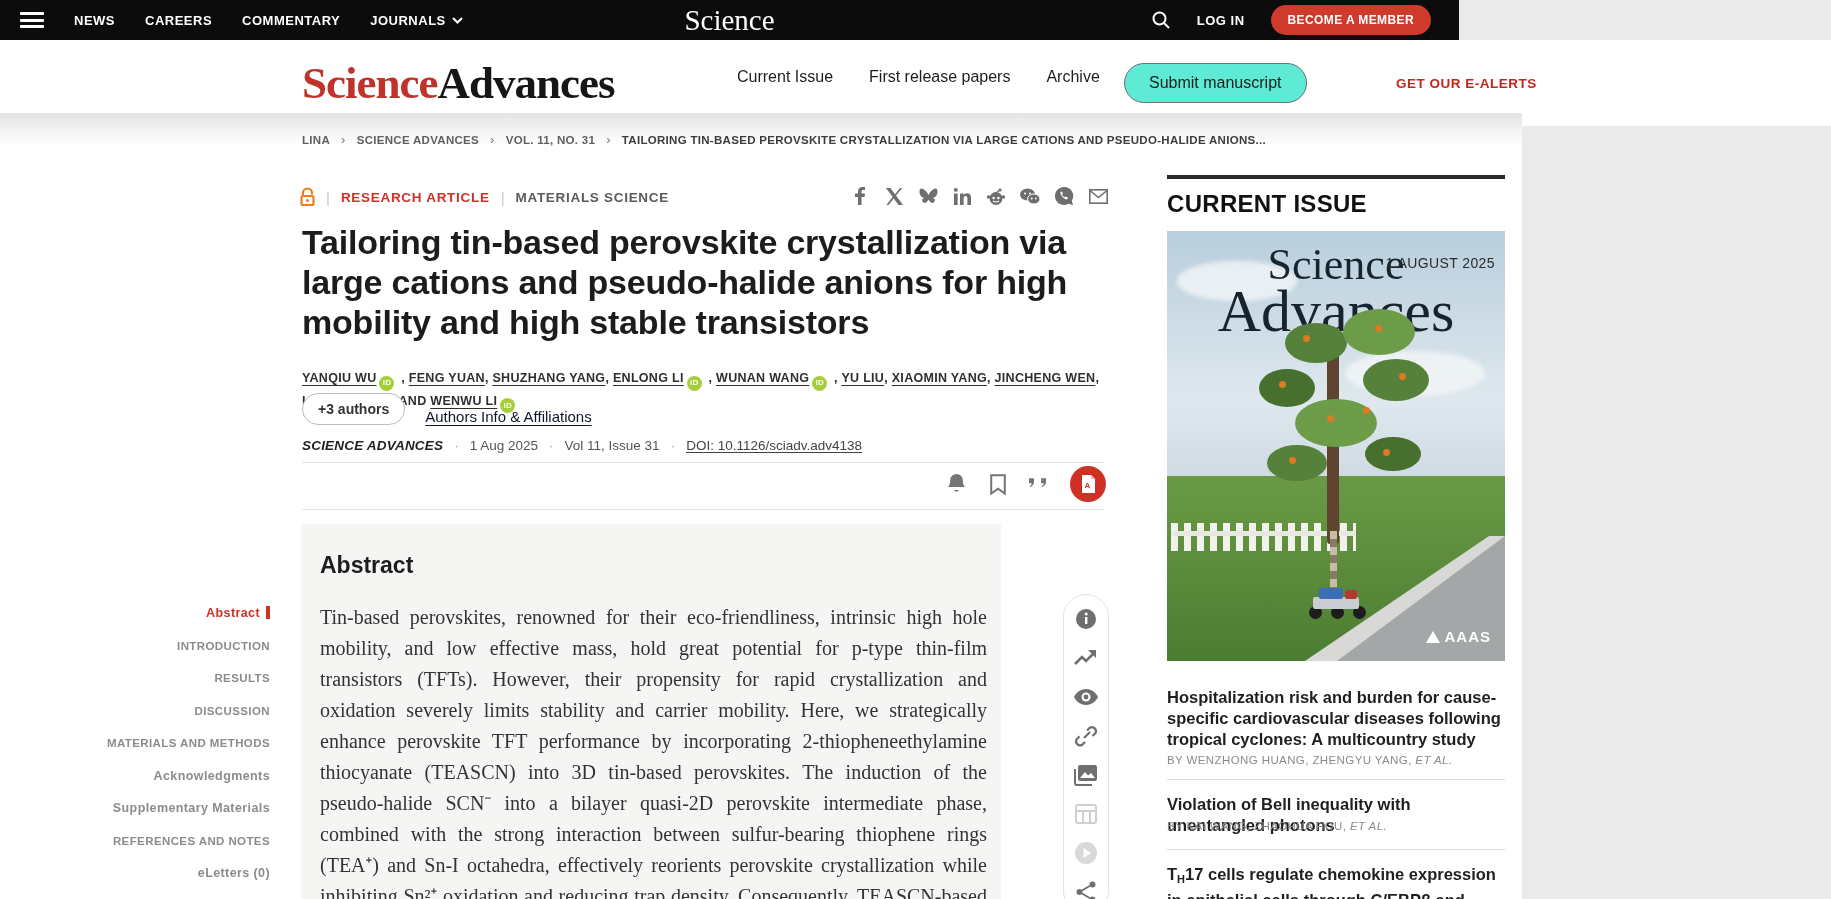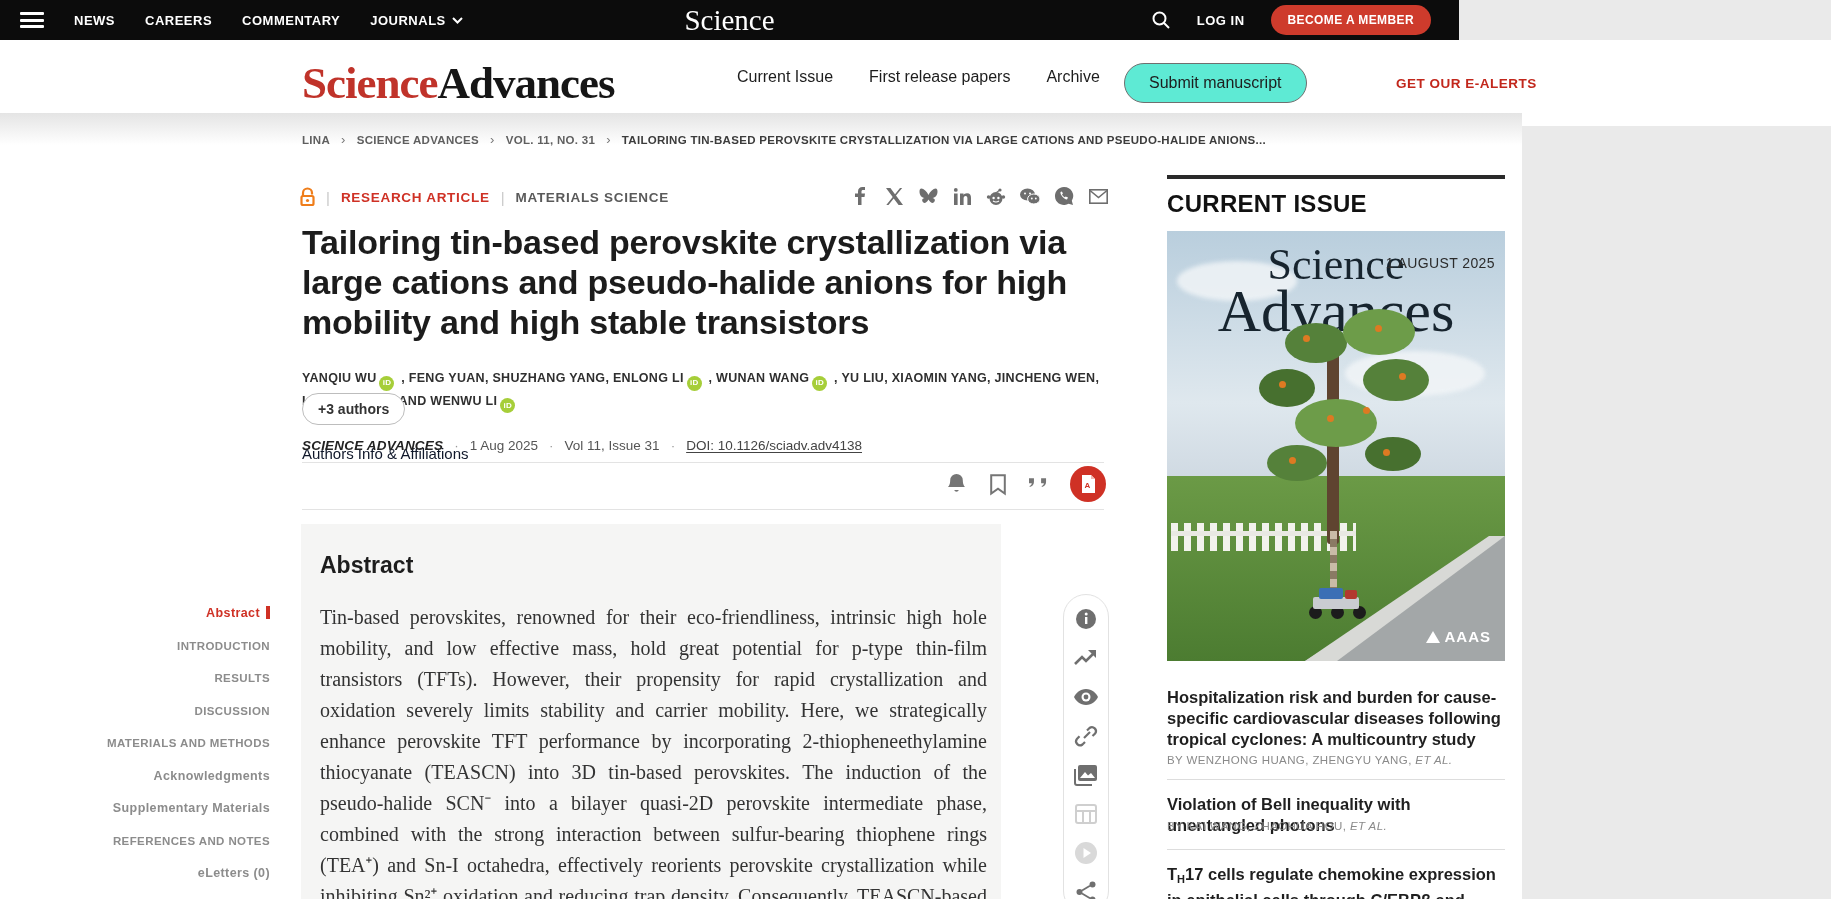--- a/index.html
+++ b/index.html
@@ -40,23 +40,23 @@
   .pipe { color:#c9c9c9; font-size:15px; margin:0 11px; font-weight:normal; }
   .arttype { color:#cf3125; font-size:13.5px; font-weight:bold; letter-spacing:.7px; cursor:pointer; }
   .subject { color:#5a5a5a; font-size:13.5px; font-weight:bold; letter-spacing:.7px; cursor:pointer; }
   .social { position:absolute; left:850px; top:186px; display:flex; align-items:center; gap:14px; }
   .soc-icon { width:20px; height:20px; display:flex; align-items:center; justify-content:center; color:#6e6e6e; cursor:pointer; font-weight:bold; font-size:17px; }
   .soc-icon svg { display:block; }
 
   
   .art-title { position:absolute; left:302px; top:222px; width:800px; font-size:34px; line-height:40px; font-weight:bold; color:#1c1c1c; letter-spacing:-.2px; }
   .authors { position:absolute; left:302px; top:368px; width:810px; font-size:12.5px; font-weight:bold; color:#2f2f2f; letter-spacing:.3px; line-height:20px; }
-  .auth-name { text-underline-offset:3px; cursor:pointer; }
+  .auth-name { text-decoration:underline; text-underline-offset:3px; cursor:pointer; }
   .orcid { display:inline-flex; width:15px; height:15px; border-radius:50%; background:#a6ce39; color:#fff; font-size:8px; font-weight:bold; align-items:center; justify-content:center; vertical-align:-3px; margin:0 3px; cursor:pointer; }
-  .authrow2 { position:absolute; left:302px; top:393px; display:flex; align-items:flex-start; gap:20px;flex-direction:column; }
+  .authrow2 { position:absolute; left:302px; top:393px; display:flex; align-items:flex-end; gap:20px; }
   .more-authors { border:1.3px solid #bdbdbd; background:#fff; border-radius:16px; padding:7px 15px; font-size:14px; font-weight:bold; color:#333; cursor:pointer; font-family:"Liberation Sans", sans-serif; }
   .affil-link { font-size:15px; color:#0f172a; text-decoration:underline; text-underline-offset:3px; cursor:pointer; }
 
   .pubmeta { position:absolute; left:302px; top:438px; display:flex; align-items:center; gap:11px; font-size:13.5px; color:#555; }
   .pub-journal { font-weight:bold; font-style:italic; color:#222; letter-spacing:.2px; }
   .dot { color:#999; }
   .doi-link { color:#444; text-decoration:underline; text-underline-offset:2px; cursor:pointer; }
 
   .hr1 { position:absolute; left:302px; top:462px; width:802px; height:1px; background:#e3e3e3; }
   .hr2 { position:absolute; left:302px; top:509px; width:802px; height:1px; background:#e3e3e3; }

